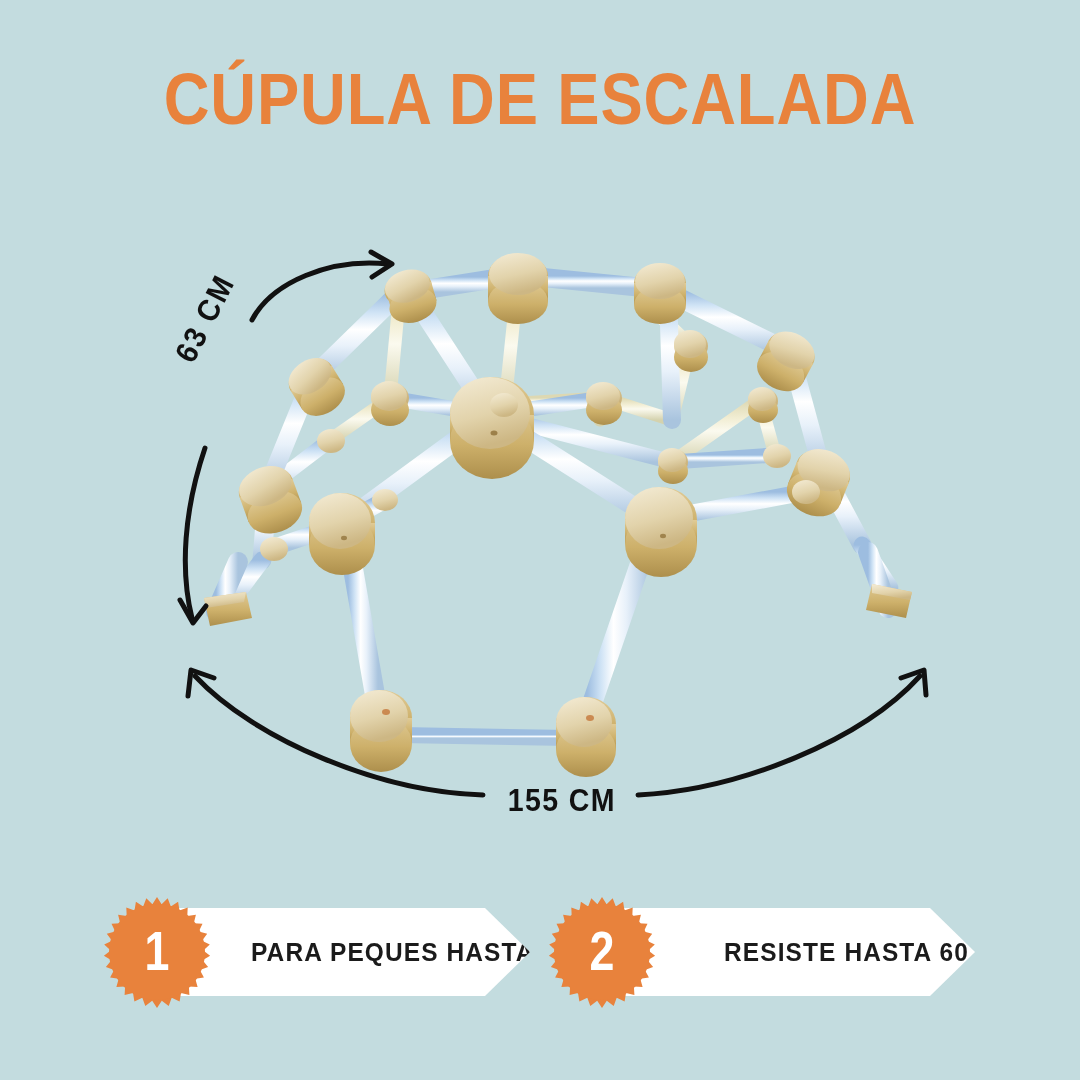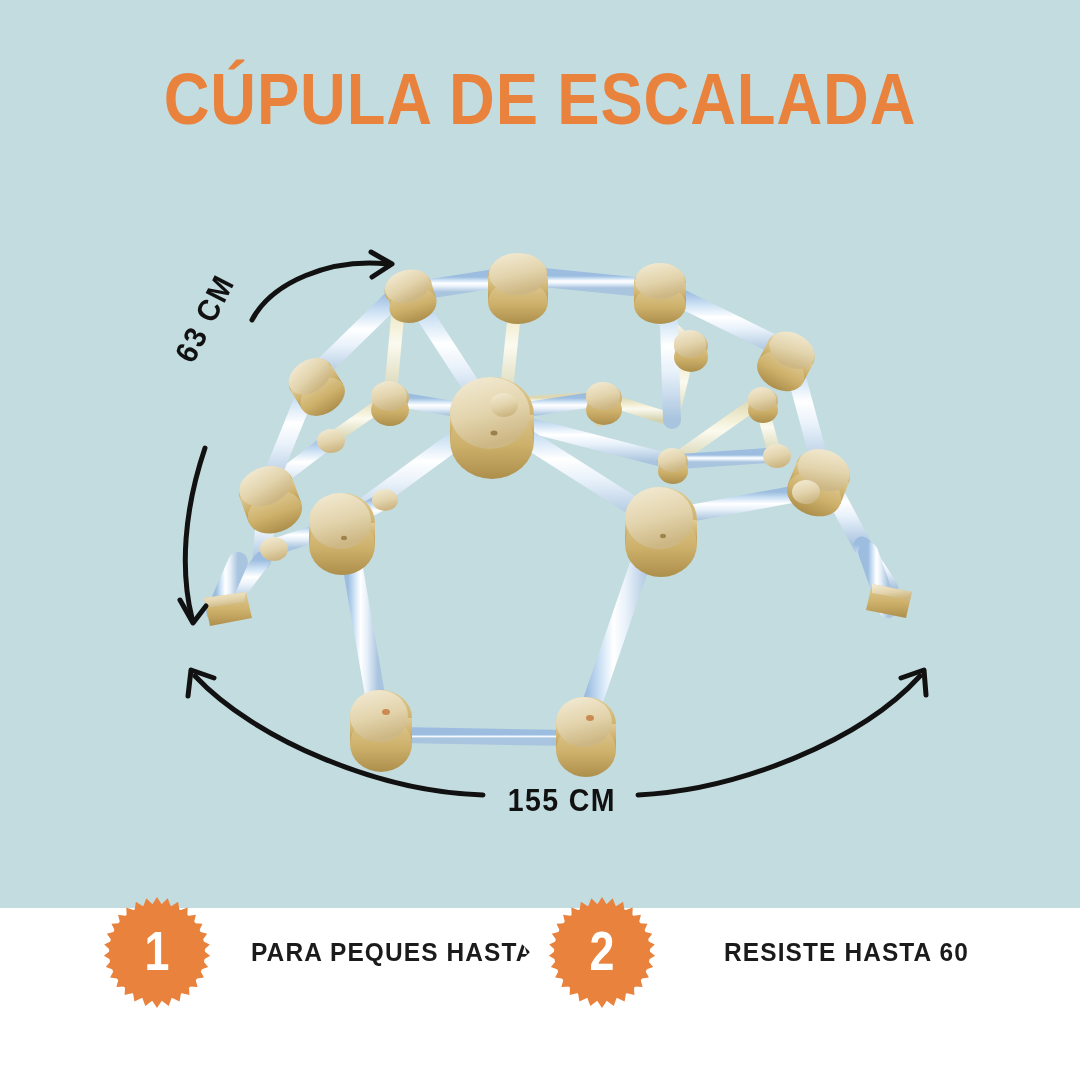--- a/index.html
+++ b/index.html
@@ -5,21 +5,21 @@
   * { margin:0; padding:0; box-sizing:border-box; }
 
   html, body {
     width:1080px; height:1080px;
     overflow:hidden;
     font-family:"Liberation Sans", sans-serif;
   }
 
   #page {
     position:relative;
-    width:1080px; height:908px;
+    width:1080px; height:1080px;
     background:#c3dcdf;
   }
 
   
   #title {
     position:absolute;
     top:62px; left:0; width:1080px;
     text-align:center;
     font-family:"Liberation Sans Narrow","Liberation Sans", sans-serif;
     font-size:72px;

